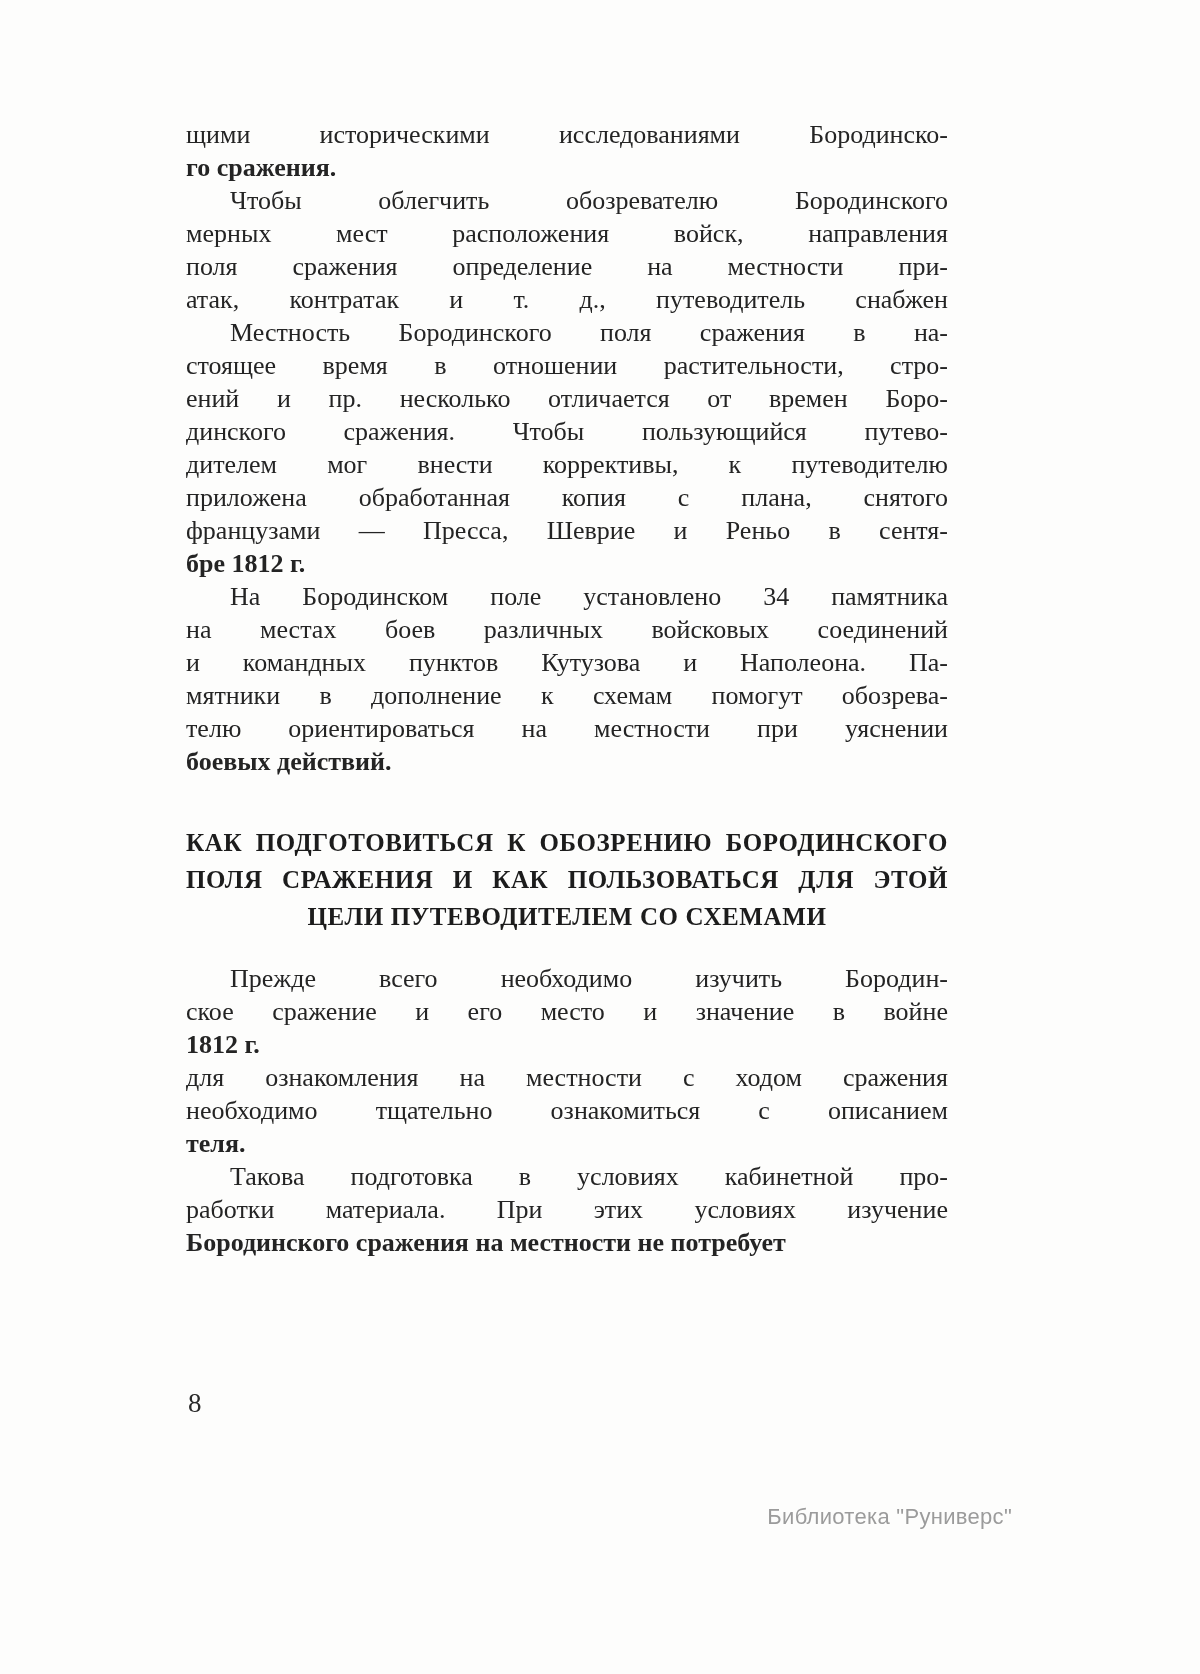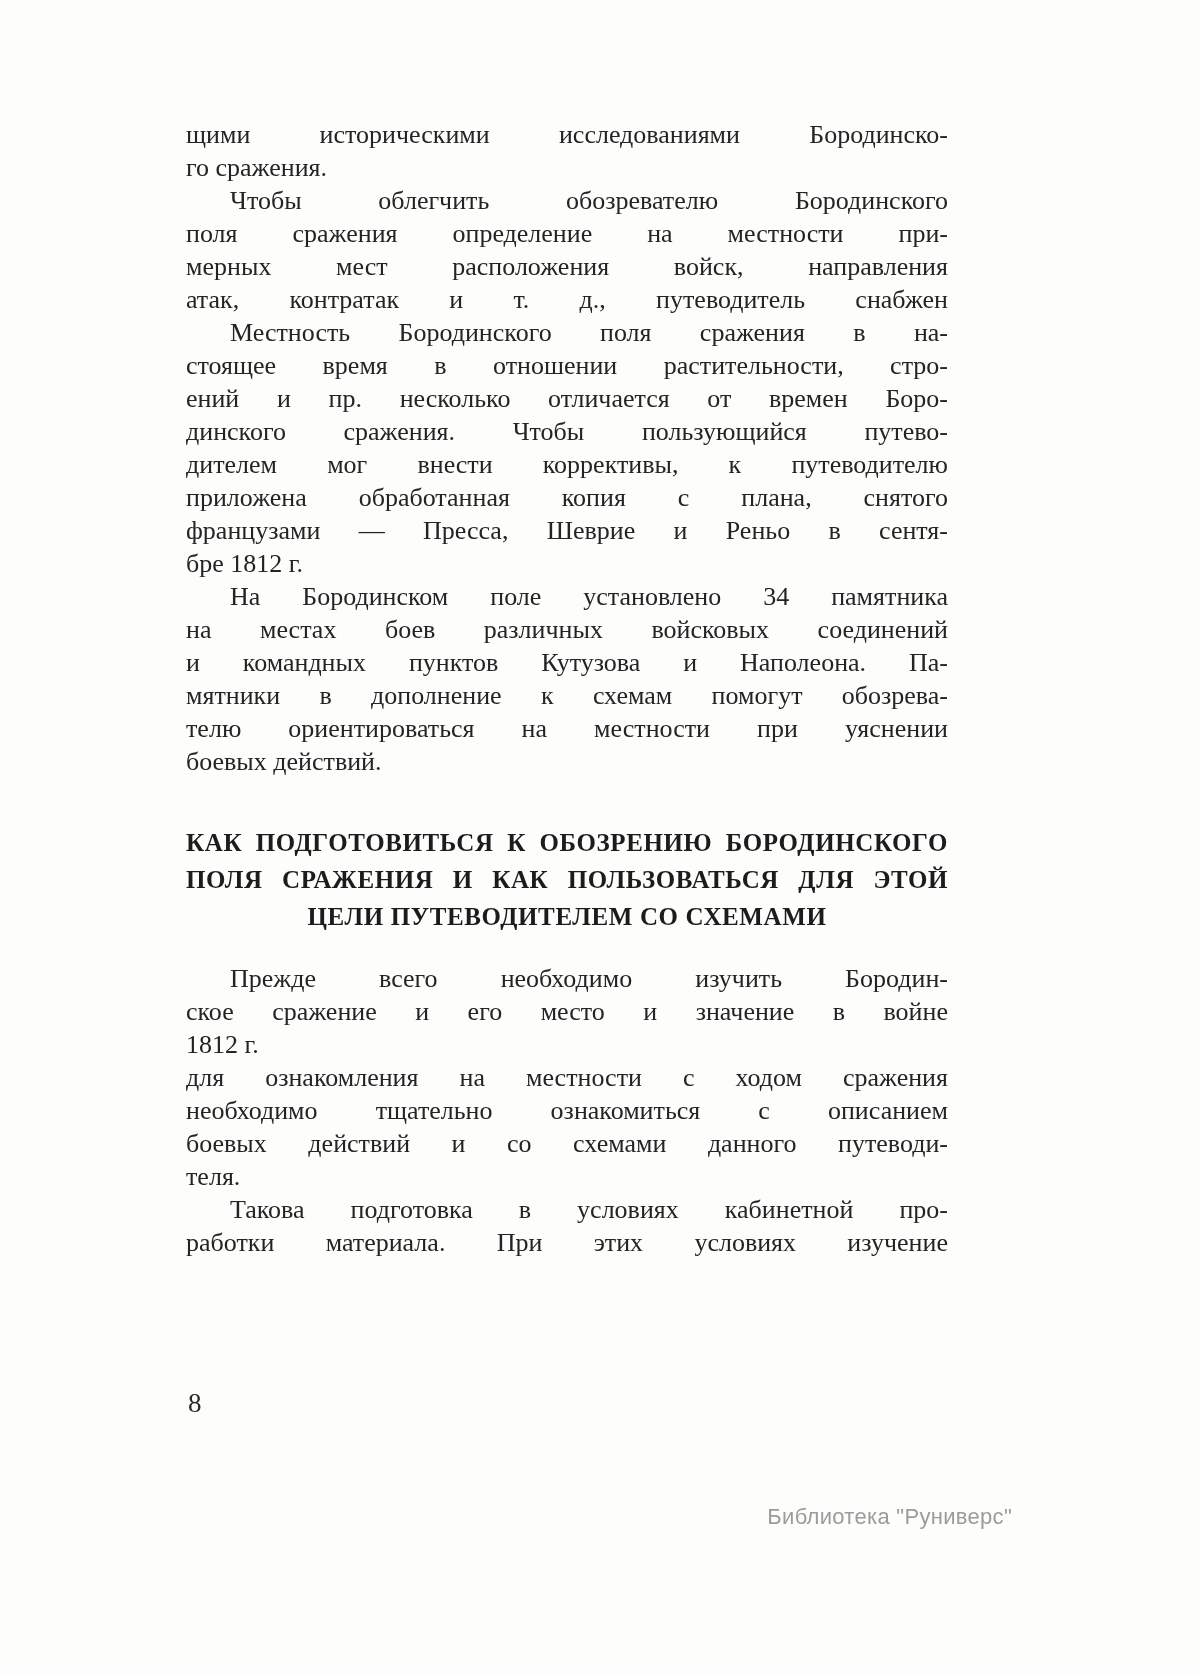--- a/index.html
+++ b/index.html
@@ -27,20 +27,21 @@
   }
   .paragraph .line {
     white-space: normal;
   }
   .line.justify {
     text-align: justify;
     text-align-last: justify;
   }
   .paragraph .line.last {
     text-align: left;
+    font-weight: bold;
   }
   .line.indent {
     padding-left: 44px;
   }
   .heading {
     margin-top: 46px;
     margin-bottom: 27px;
     font-weight: bold;
     font-size: 25px;
     line-height: 37px;
@@ -72,22 +73,22 @@
 <body>
 
 <div class="page">
   <div class="text-block" id="text-block">
       <div class="paragraph">
         <div class="line justify">щими историческими исследованиями Бородинско-</div>
         <div class="line last">го сражения.</div>
       </div>
       <div class="paragraph">
         <div class="line justify indent">Чтобы облегчить обозревателю Бородинского</div>
+        <div class="line justify">мерных мест расположения войск, направления</div>
         <div class="line justify">поля сражения определение на местности при-</div>
-        <div class="line justify">мерных мест расположения войск, направления</div>
         <div class="line justify">атак, контратак и т. д., путеводитель снабжен</div>
       </div>
       <div class="paragraph">
         <div class="line justify indent">Местность Бородинского поля сражения в на-</div>
         <div class="line justify">стоящее время в отношении растительности, стро-</div>
         <div class="line justify">ений и пр. несколько отличается от времен Боро-</div>
         <div class="line justify">динского сражения. Чтобы пользующийся путево-</div>
         <div class="line justify">дителем мог внести коррективы, к путеводителю</div>
         <div class="line justify">приложена обработанная копия с плана, снятого</div>
         <div class="line justify">французами — Пресса, Шеврие и Реньо в сентя-</div>
@@ -107,23 +108,23 @@
         <div class="line last">ЦЕЛИ ПУТЕВОДИТЕЛЕМ СО СХЕМАМИ</div>
       </div>
       <div class="paragraph">
         <div class="line justify indent">Прежде всего необходимо изучить Бородин-</div>
         <div class="line justify">ское сражение и его место и значение в войне</div>
         <div class="line last">1812 г.</div>
       </div>
       <div class="paragraph">
         <div class="line justify">для ознакомления на местности с ходом сражения</div>
         <div class="line justify">необходимо тщательно ознакомиться с описанием</div>
-        <div class="line justify">боевых действий и со схемами данного путеводи-</div>
         <div class="line last">теля.</div>
       </div>
       <div class="paragraph">
         <div class="line justify indent">Такова подготовка в условиях кабинетной про-</div>
         <div class="line justify">работки материала. При этих условиях изучение</div>
+        <div class="line last">Бородинского сражения на местности не потребует</div>
       </div>
     </div>
   <div class="page-number">8</div>
   <div class="watermark">Библиотека "Руниверс"</div>
 </div>
 
 </body></html>

